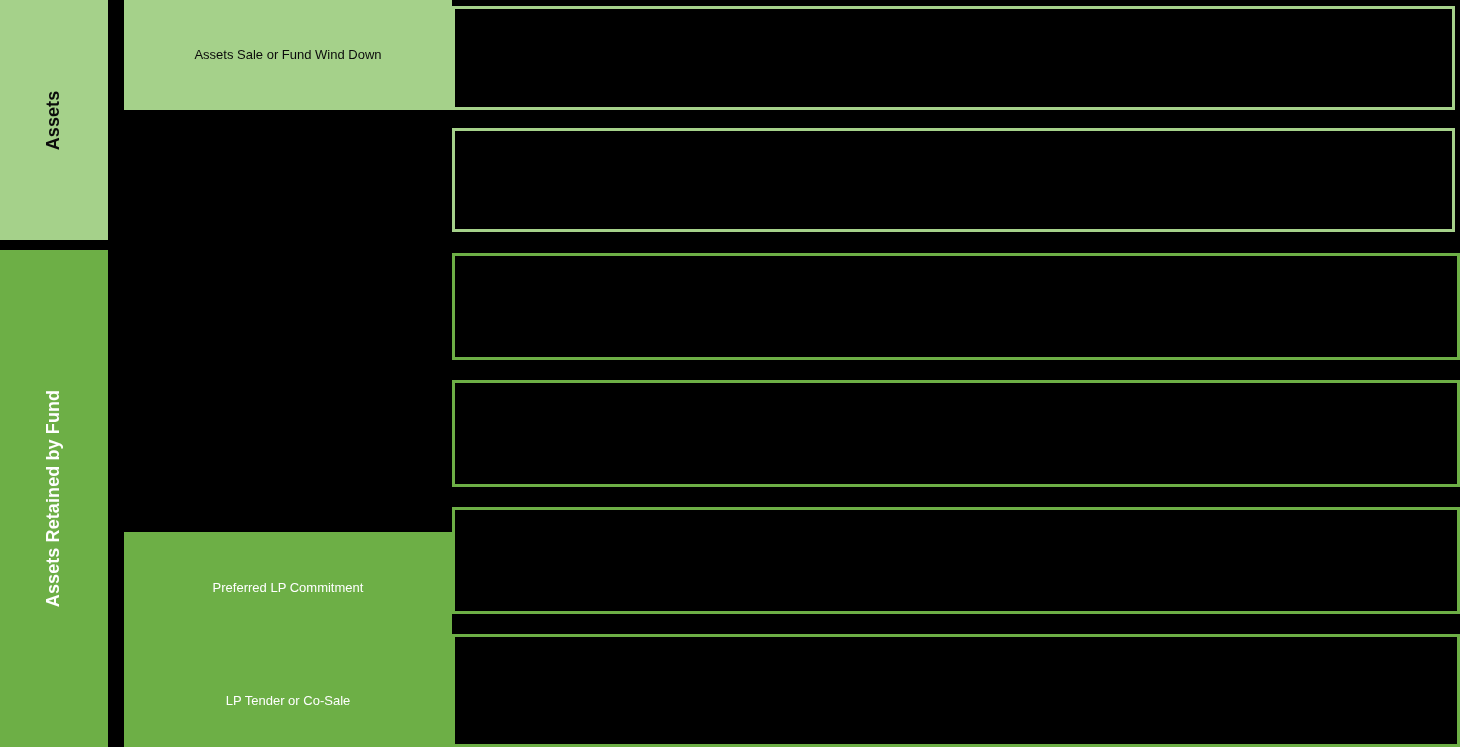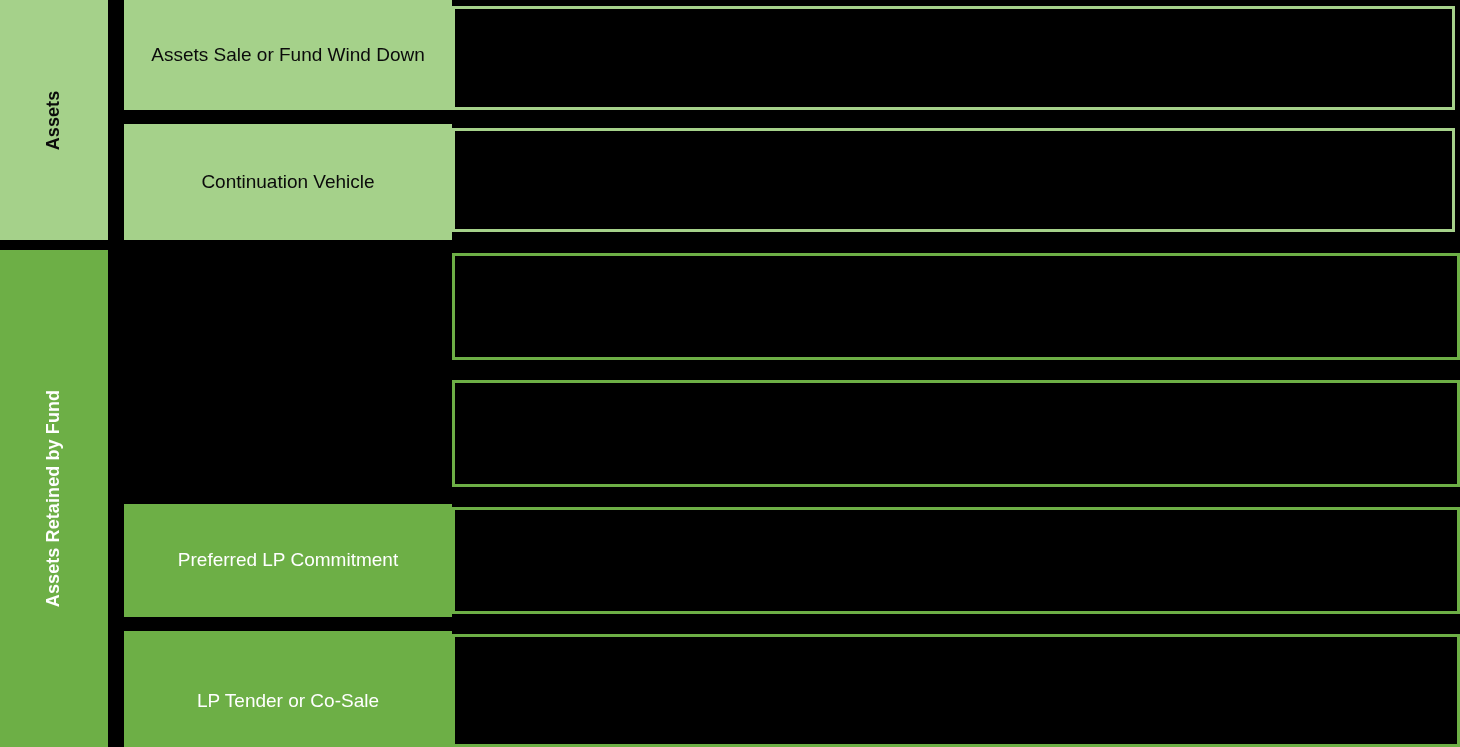--- a/index.html
+++ b/index.html
@@ -50,21 +50,21 @@
     display: flex;
     align-items: center;
     justify-content: center;
     padding: 0 10px;
   }
   .row-card.light { background: #A5D18A; }
   .row-card.dark  { background: #6DAF46; }
 
   .row-card-label {
     text-align: center;
-    font-size: 19px;
+    font-size: 13px;
     line-height: 1.28;
     font-weight: 400;
   }
   .row-card.light .row-card-label { color: #0B0B0B; }
   .row-card.dark  .row-card-label { color: #FFFFFF; }
 
   
   .row-panel {
     position: absolute;
     left: 452px;
@@ -84,30 +84,27 @@
 
   <div class="category-col dark" style="top:250px; height:497px;">
     <span class="category-label on-dark">Assets Retained by Fund</span>
   </div>
 
   <div class="row-card light" style="top:0px; height:110px;">
     <span class="row-card-label">Assets Sale or Fund Wind Down</span>
   </div>
   <div class="row-panel light" style="top:6px; left:452px; width:1003px; height:104px;"></div>
 
-  <div class="row-card light" style="top:124px; height:116px;">
-    <span class="row-card-label">Continuation Vehicle</span>
-  </div>
   <div class="row-panel light" style="top:128px; left:452px; width:1003px; height:104px;"></div>
 
   <div class="row-panel dark" style="top:253px; left:452px; width:1008px; height:107px;"></div>
 
   <div class="row-panel dark" style="top:380px; left:452px; width:1008px; height:107px;"></div>
 
-  <div class="row-card dark" style="top:504px; height:113px;">
+  <div class="row-card dark" style="top:532px; height:113px;">
     <span class="row-card-label">Preferred LP Commitment</span>
   </div>
   <div class="row-panel dark" style="top:507px; left:452px; width:1008px; height:107px;"></div>
 
   <div class="row-card dark" style="top:631px; height:140px;">
     <span class="row-card-label">LP Tender or Co-Sale</span>
   </div>
   <div class="row-panel dark" style="top:634px; left:452px; width:1008px; height:113px;"></div>
 
 </div>

